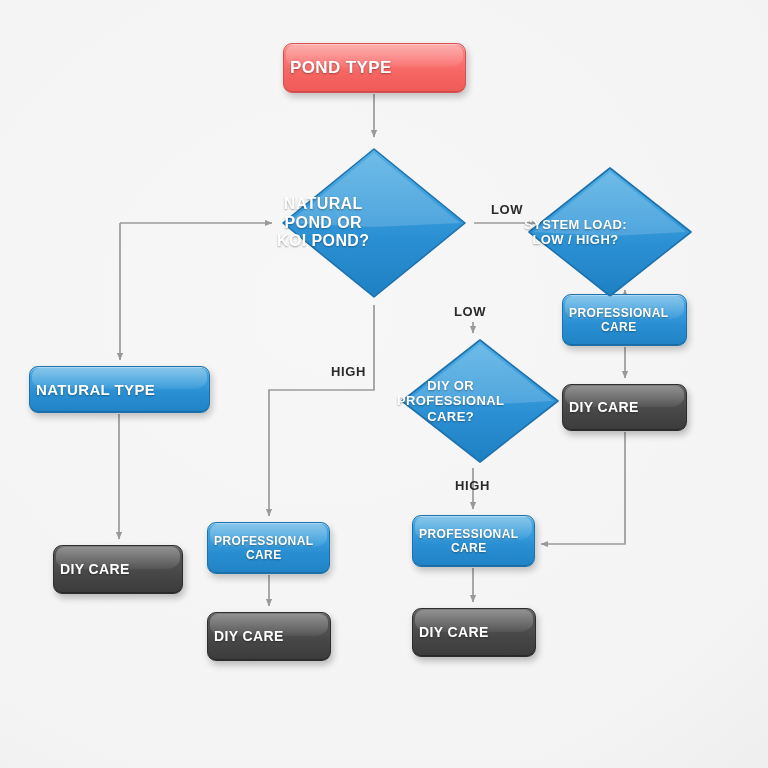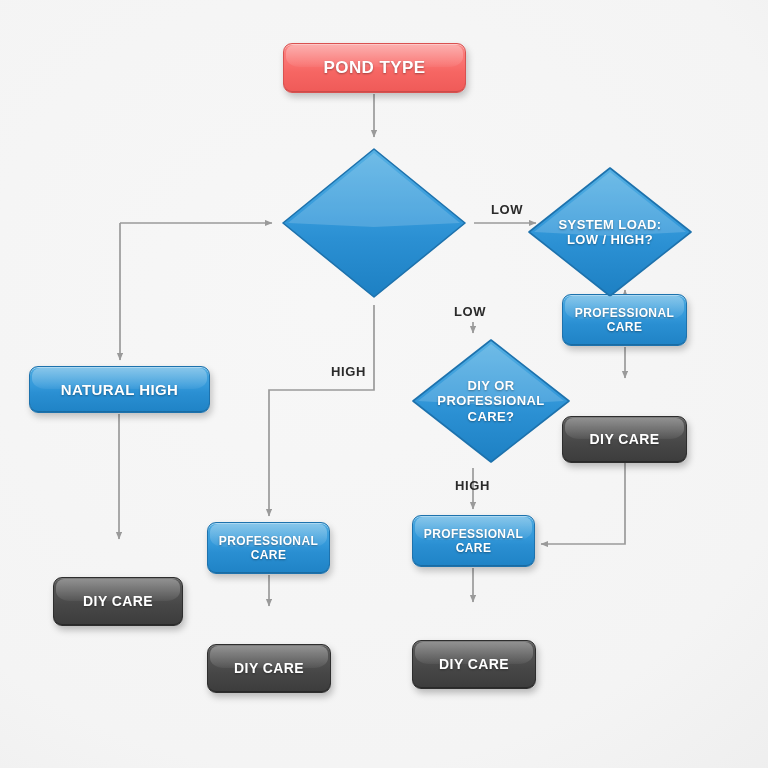--- a/index.html
+++ b/index.html
@@ -24,21 +24,20 @@
     height: 768px;
     pointer-events: none;
   }
 
   
   .node {
     position: absolute;
     box-sizing: border-box;
     display: flex;
     align-items: center;
-    justify-content: center;
     text-align: center;
     color: #ffffff;
     letter-spacing: 0.4px;
     line-height: 1.18;
     font-weight: bold;
     user-select: none;
   }
 
   
   .box {
@@ -67,21 +66,20 @@
       inset 0 -1px 0 rgba(0,0,0,0.15),
       2px 4px 7px rgba(0,0,0,0.22);
   }
   .box.gray {
     background: linear-gradient(180deg, #585858 0%, #4e4e4e 42%, #474747 58%, #3c3c3c 100%);
     border: 1px solid #2e2e2e;
     box-shadow:
       inset 0 1px 0 rgba(255,255,255,0.22),
       inset 0 -1px 0 rgba(0,0,0,0.3),
       2px 4px 7px rgba(0,0,0,0.25);
-    margin-top: 32px;
   }
   
   .box::before {
     content: "";
     position: absolute;
     left: 2px; right: 2px; top: 1px;
     height: 46%;
     border-radius: 8px 8px 14px 14px / 8px 8px 10px 10px;
     background: linear-gradient(180deg, rgba(255,255,255,0.34) 0%, rgba(255,255,255,0.05) 100%);
     pointer-events: none;
@@ -164,44 +162,47 @@
         <linearGradient id="dg1" x1="0" y1="0" x2="0" y2="1">
           <stop offset="0%" stop-color="#55b0e3"></stop>
           <stop offset="45%" stop-color="#3499da"></stop>
           <stop offset="60%" stop-color="#2b90d3"></stop>
           <stop offset="100%" stop-color="#1d80c3"></stop>
         </linearGradient>
       </defs>
       <path d="M97,6 L188,80 L97,154 L6,80 Z" fill="url(#dg1)" stroke="#1d72ad" stroke-width="1.6" stroke-linejoin="round"></path>
       <path d="M97,10 L183,80 L97,84 L11,80 Z" fill="rgba(255,255,255,0.16)"></path>
     </svg>
+    <span class="cap">
+      NATURAL<br>POND OR<br>KOI POND?
+    </span>
   </div>
 
   <div class="node diamond" style="left:524px; top:163px; width:172px; height:138px; font-size:13px;">
     <svg class="dshape" viewBox="0 0 172 138" preserveAspectRatio="none">
       <path d="M86,5 L167,69 L86,133 L5,69 Z" fill="url(#dg1)" stroke="#1d72ad" stroke-width="1.6" stroke-linejoin="round"></path>
       <path d="M86,9 L162,69 L86,73 L10,69 Z" fill="rgba(255,255,255,0.16)"></path>
     </svg>
     <span class="cap">
       SYSTEM LOAD:<br>LOW / HIGH?
     </span>
   </div>
 
-  <div class="node diamond" style="left:408px; top:335px; width:166px; height:132px; font-size:13px;">
+  <div class="node diamond" style="left:397px; top:335px; width:166px; height:132px; font-size:13px;">
     <svg class="dshape" viewBox="0 0 166 132" preserveAspectRatio="none">
       <path d="M83,5 L161,66 L83,127 L5,66 Z" fill="url(#dg1)" stroke="#1d72ad" stroke-width="1.6" stroke-linejoin="round"></path>
       <path d="M83,9 L156,66 L83,70 L10,66 Z" fill="rgba(255,255,255,0.16)"></path>
     </svg>
     <span class="cap">
       DIY OR<br>PROFESSIONAL<br>CARE?
     </span>
   </div>
 
   <div class="node box blue" style="left:29px; top:366px; width:181px; height:47px; font-size:15px;">
-    <span class="cap">NATURAL HIGH</span>
+    <span class="cap">NATURAL TYPE</span>
   </div>
 
   <div class="node box blue" style="left:562px; top:294px; width:125px; height:52px; font-size:12px;">
     <span class="cap">PROFESSIONAL<br>CARE</span>
   </div>
 
   <div class="node box gray" style="left:562px; top:384px; width:125px; height:47px; font-size:14px;">
     <span class="cap">DIY CARE</span>
   </div>
 

